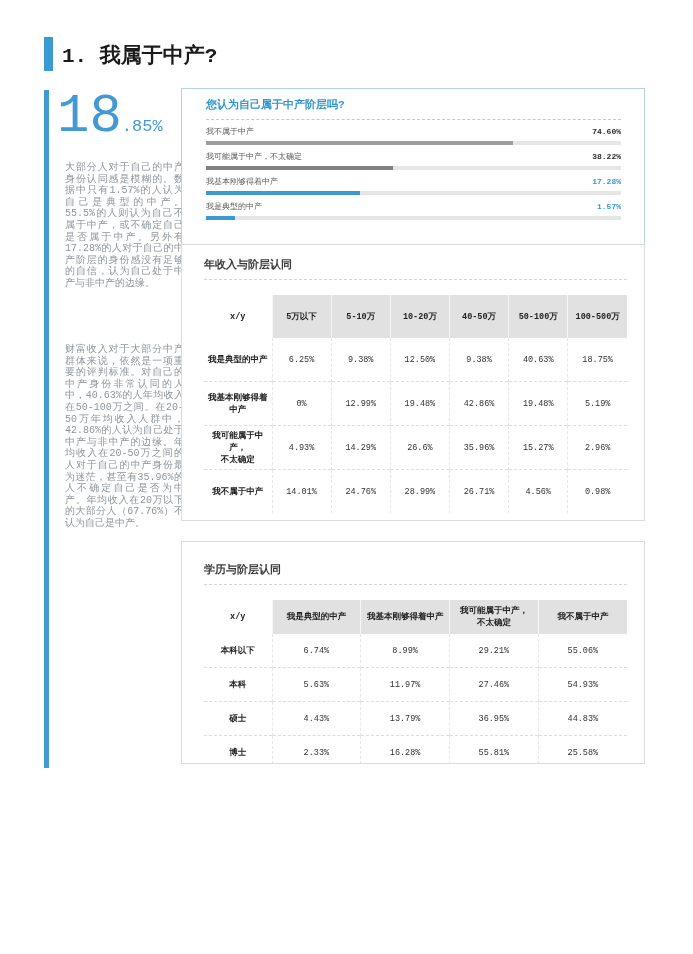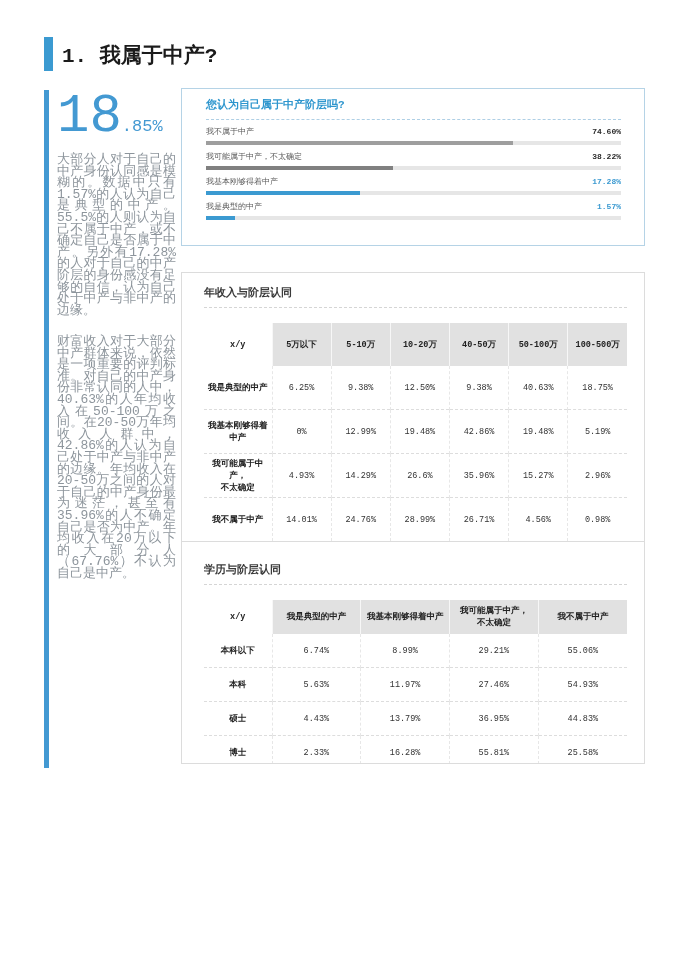--- a/index.html
+++ b/index.html
@@ -8,28 +8,28 @@
 
   
   .title-accent{position:absolute;left:44px;top:37px;width:9px;height:34px;background:#3b9ad1;}
   .page-title{position:absolute;left:62px;top:41px;margin:0;font-size:21px;font-weight:bold;color:#1b1b1b;}
 
   
   .left-rule{position:absolute;left:44px;top:90px;width:5px;height:678px;background:#4399d2;}
   .stat{position:absolute;left:57px;top:88px;color:#4399d2;white-space:nowrap;}
   .stat-big{font-size:54px;line-height:58px;font-weight:400;}
   .stat-small{font-size:17px;font-weight:400;}
-  .para{position:absolute;left:57px;width:119px;margin:0;font-size:13px;line-height:11.6px;
+  .para{position:absolute;left:57px;width:119px;margin:8px;font-size:10px;line-height:11.6px;
         color:#8d959c;text-align:justify;}
   .para-0{top:154px;} .para-1{top:336px;} .para-2{top:590px;}
 
   
   .panel{position:absolute;left:181px;width:464px;background:#fff;box-sizing:border-box;overflow:hidden;}
   .panel-survey{top:88px;height:158px;border:1px solid #b5d3e6;padding:8px 23px 0 24px;}
-  .panel-income{top:272px;height:277px;border:1px solid #dcdcdc;padding:12px 17px 0 22px;}
+  .panel-income{top:244px;height:277px;border:1px solid #dcdcdc;padding:12px 17px 0 22px;}
   .panel-edu{top:541px;height:223px;border:1px solid #dcdcdc;padding:20px 17px 0 22px;}
   .panel-title{margin:0;font-size:11px;font-weight:bold;padding-bottom:7px;}
   .panel-survey .panel-title{color:#2e96ce;border-bottom:1px dashed #aecfe5;}
   .panel-income .panel-title,.panel-edu .panel-title{color:#3a3a3a;border-bottom:1px dashed #d5d5d5;}
 
   
   .bar-row{margin-top:6px;}
   .bar-label-line{display:flex;justify-content:space-between;align-items:baseline;height:11px;}
   .bar-label{font-size:8px;color:#5a5a5a;}
   .bar-value{font-size:8px;font-weight:bold;}

